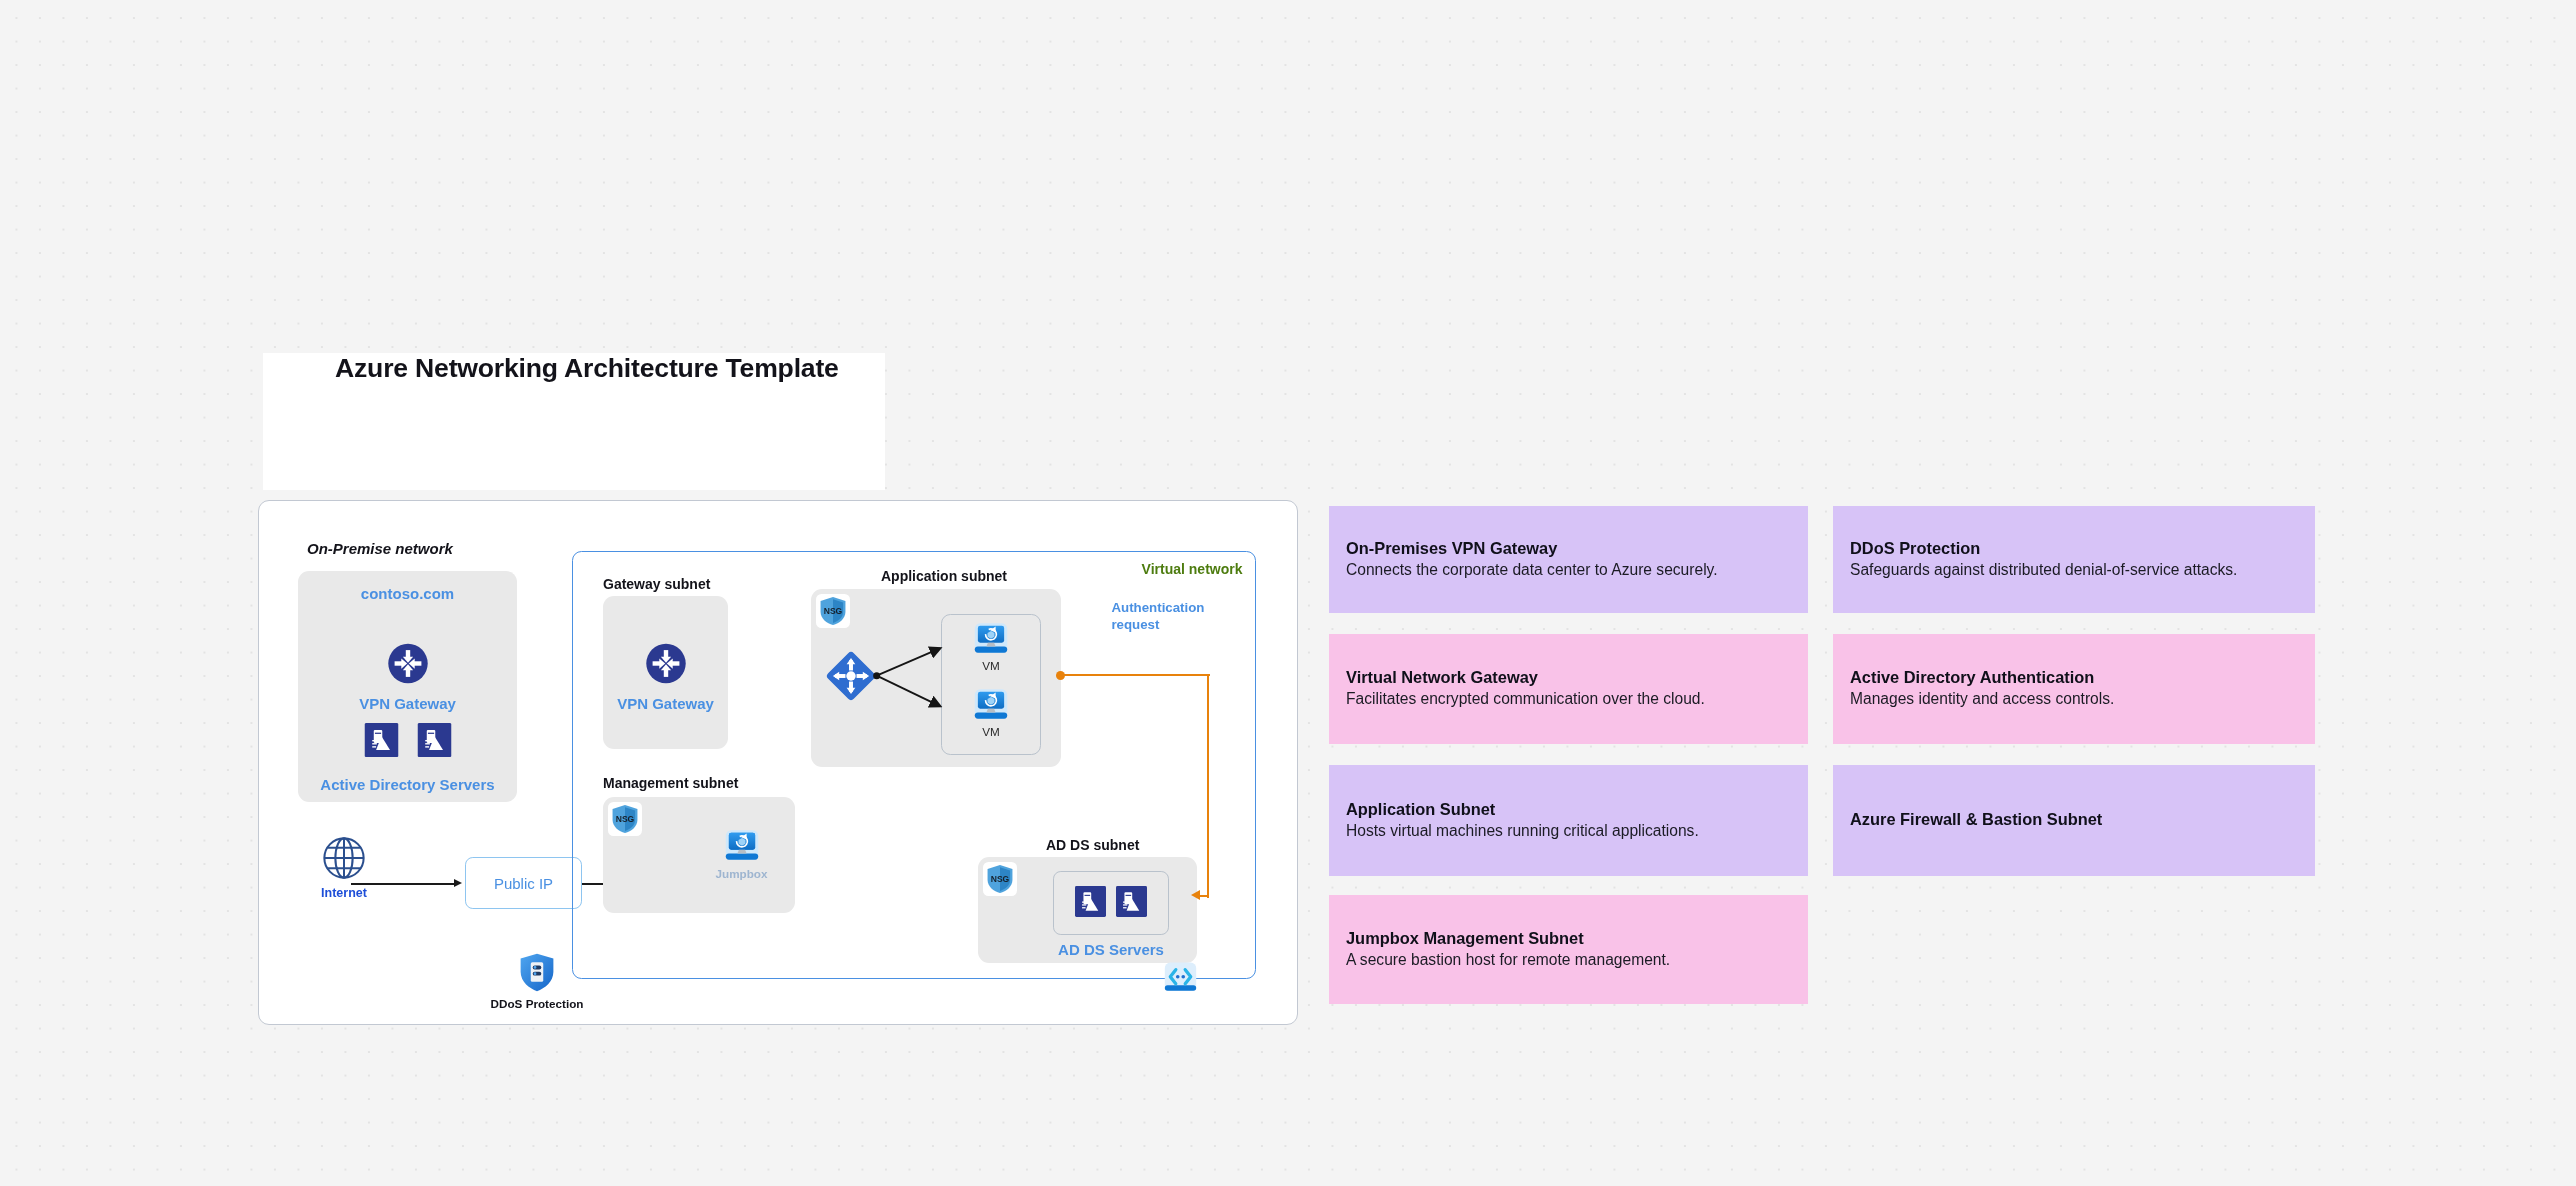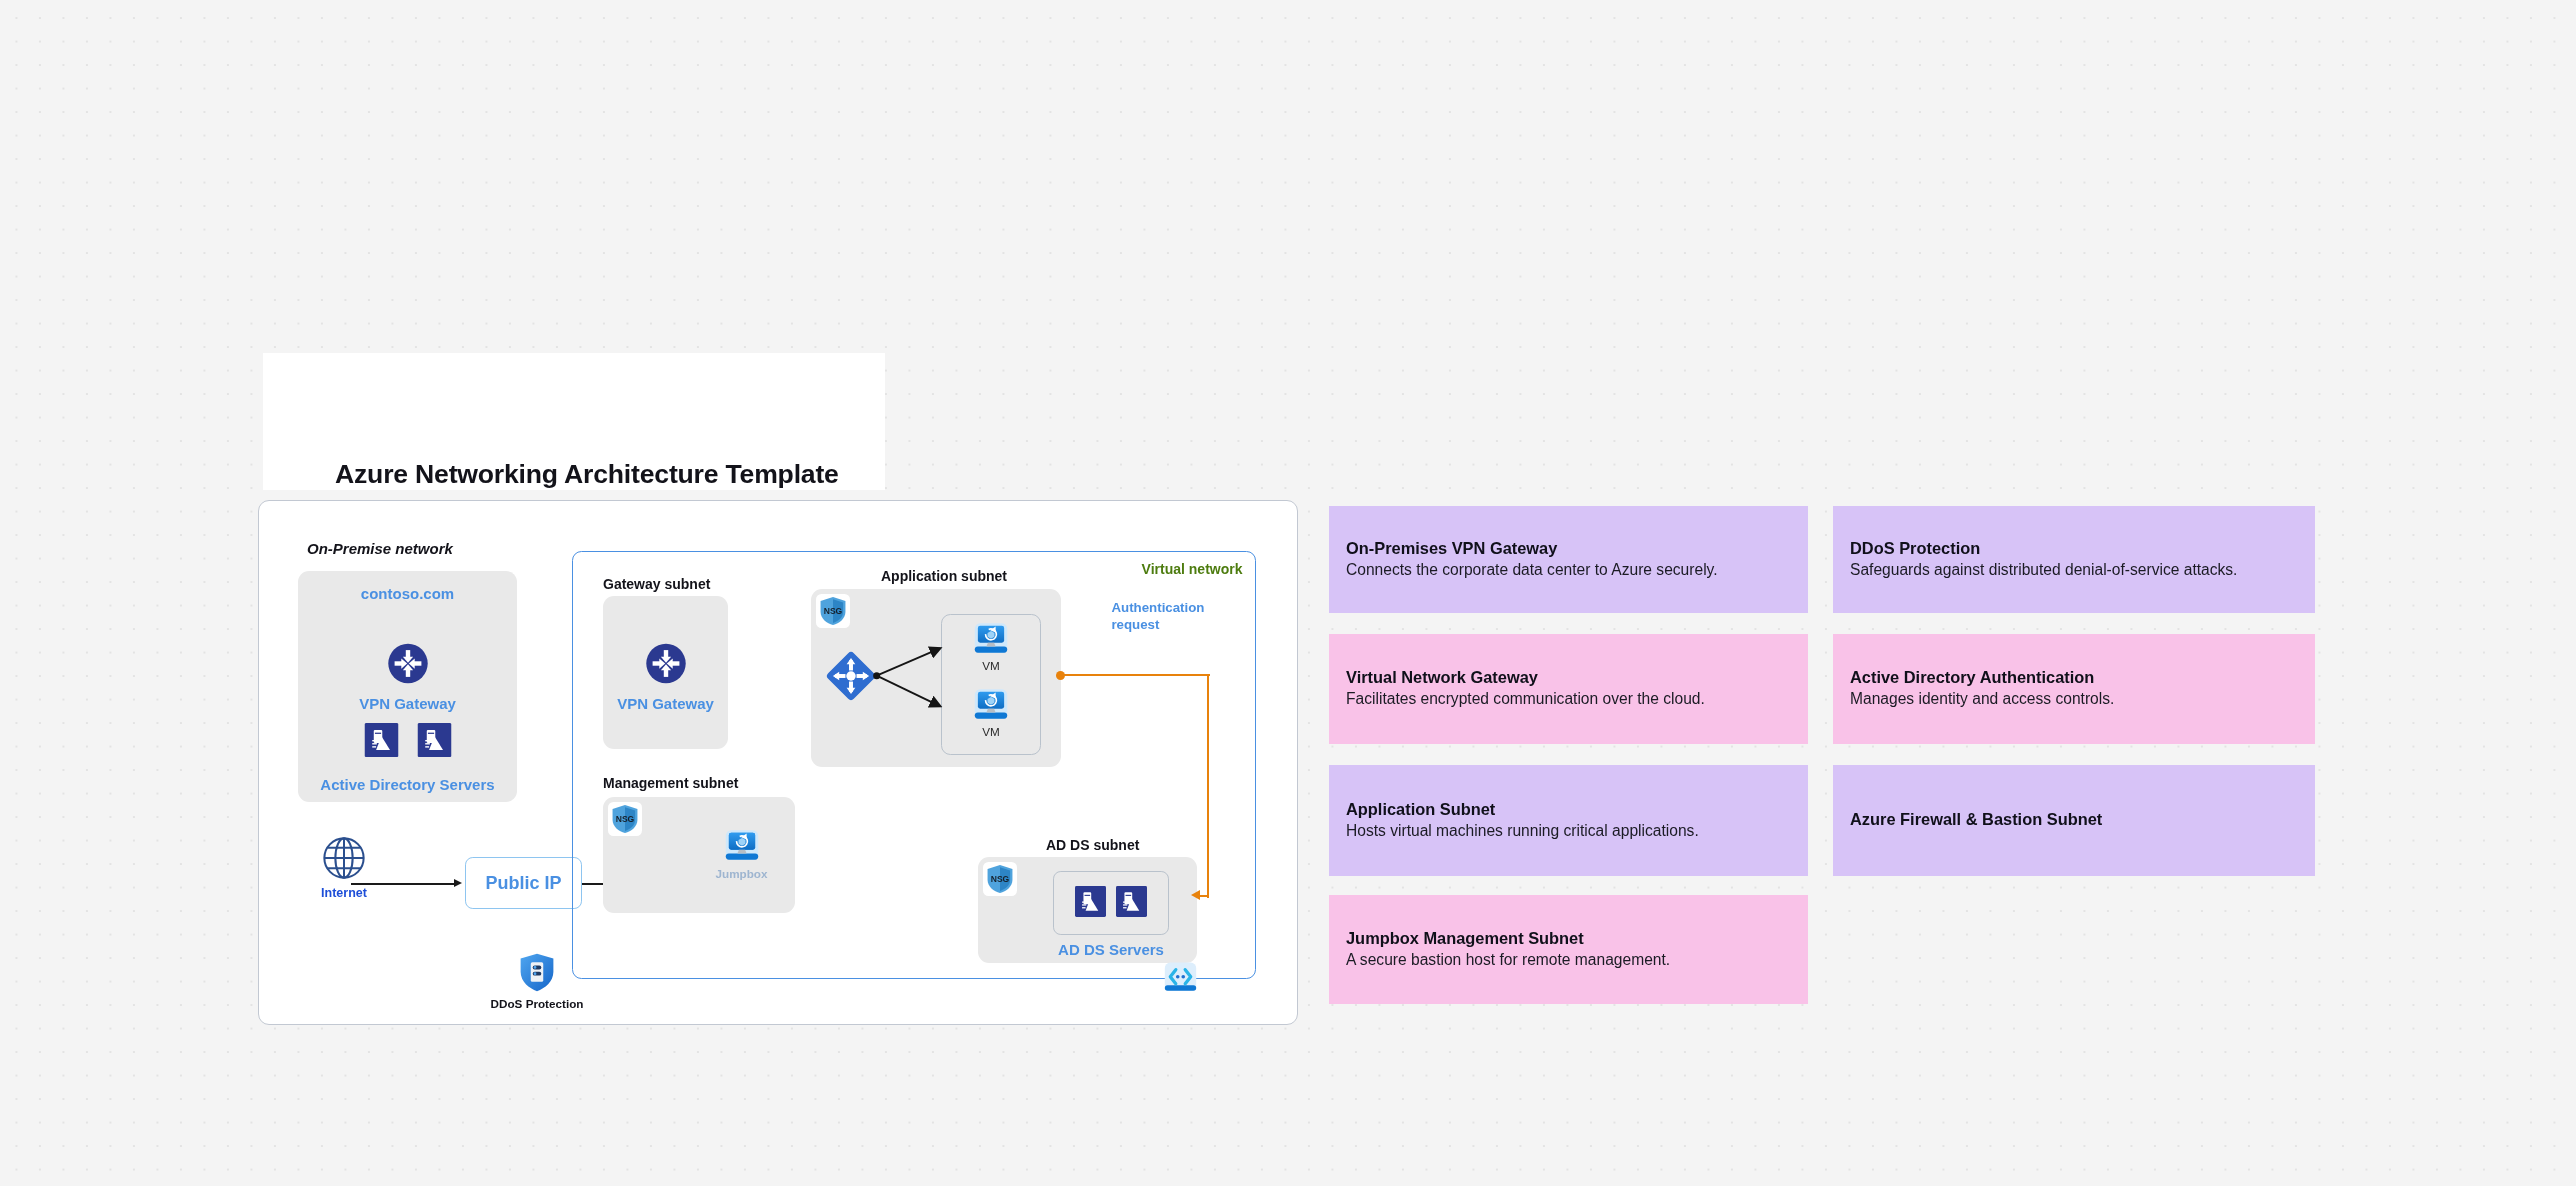--- a/index.html
+++ b/index.html
@@ -20,21 +20,21 @@
 
   
   .title-card {
     position: absolute;
     left: 263px;
     top: 353px;
     width: 622px;
     height: 137px;
     background: #ffffff;
     display: flex;
-    align-items: flex-end;
+    align-items: flex-start;
   }
   .title-text {
     margin-left: 72px;
     font-size: 26.6px;
     font-weight: bold;
     color: #13131a;
     letter-spacing: -0.2px;
   }
 
   
@@ -136,22 +136,22 @@
     top: 356px;
     width: 117px;
     height: 52px;
     border: 1.6px solid #8ec5f0;
     border-radius: 7.8px;
     background: #fff;
     display: flex;
     align-items: center;
     justify-content: center;
     box-sizing: border-box;
-    font-size: 18px;
-    font-weight: bold;
+    font-size: 15px;
+    font-weight: normal;
     color: #4a90e2;
   }
 
   
   .arrow-line {
     position: absolute;
     height: 1.6px;
     background: #1a1a1a;
   }
   .arrow-head {

